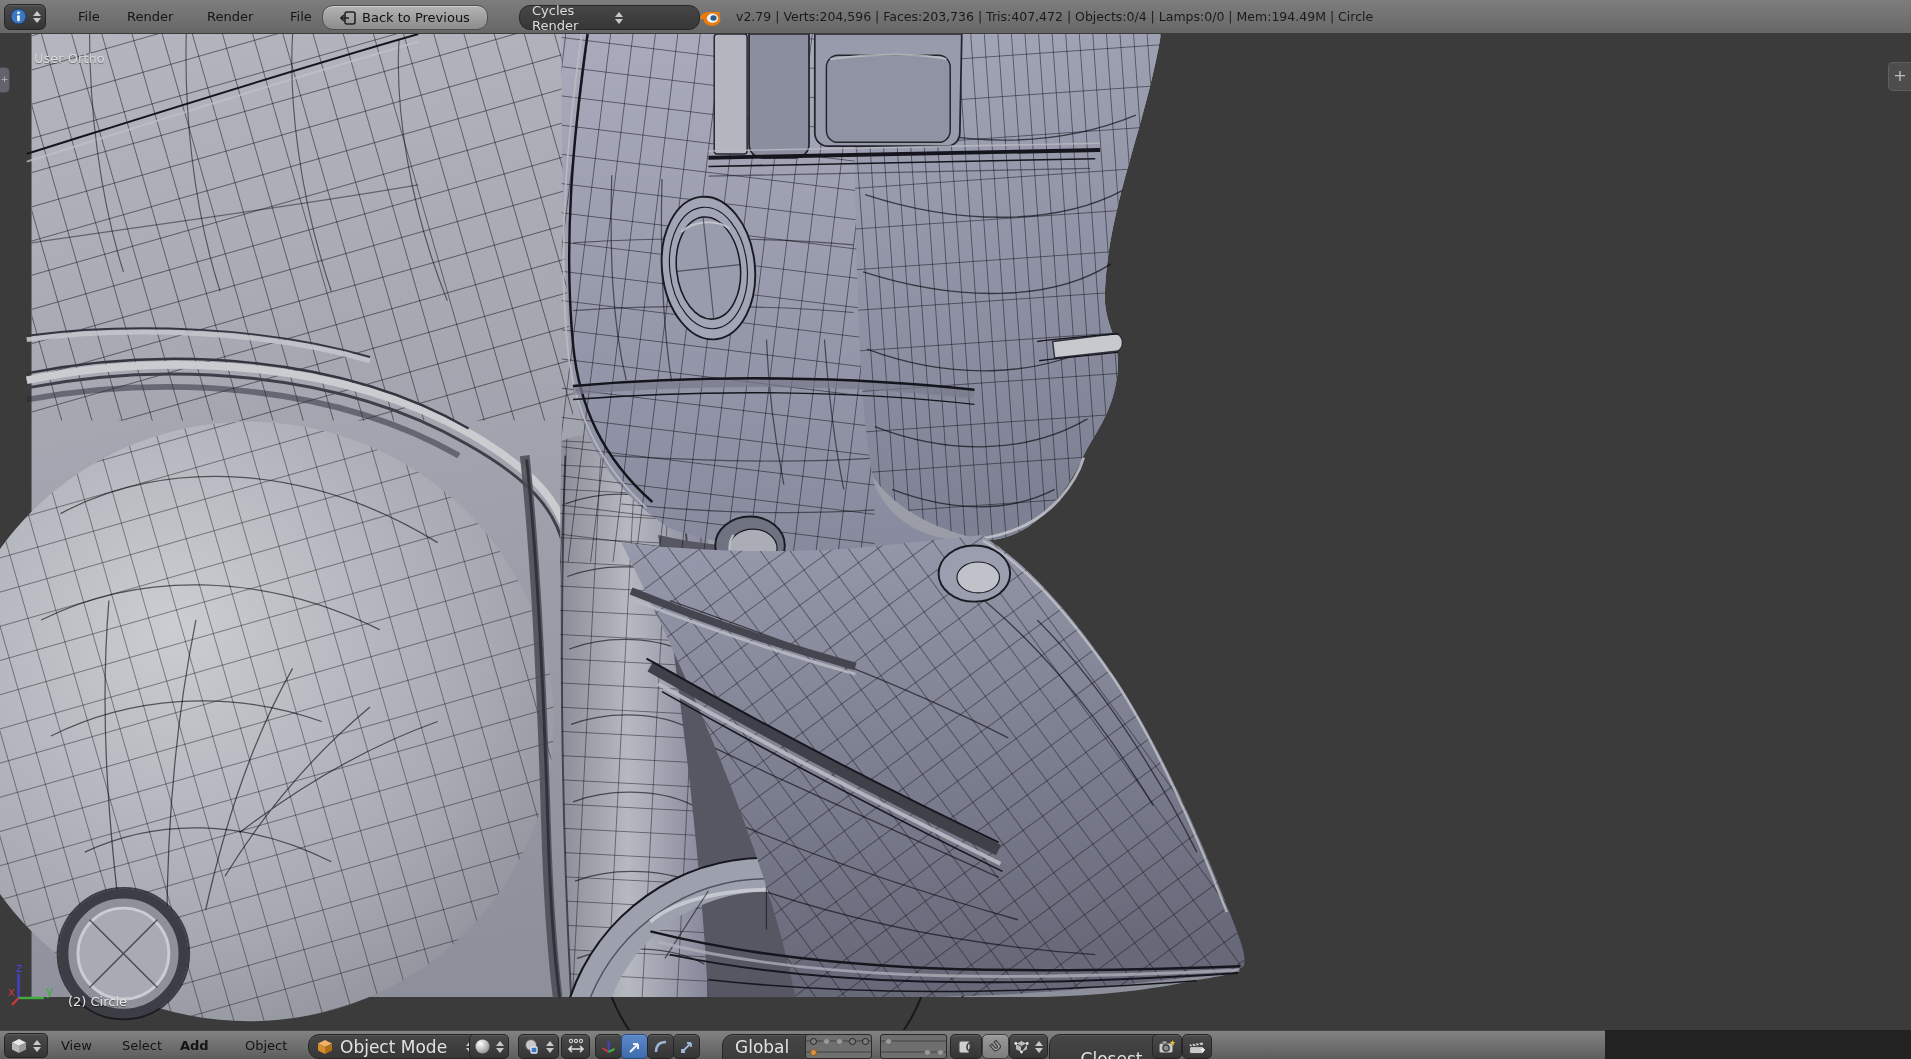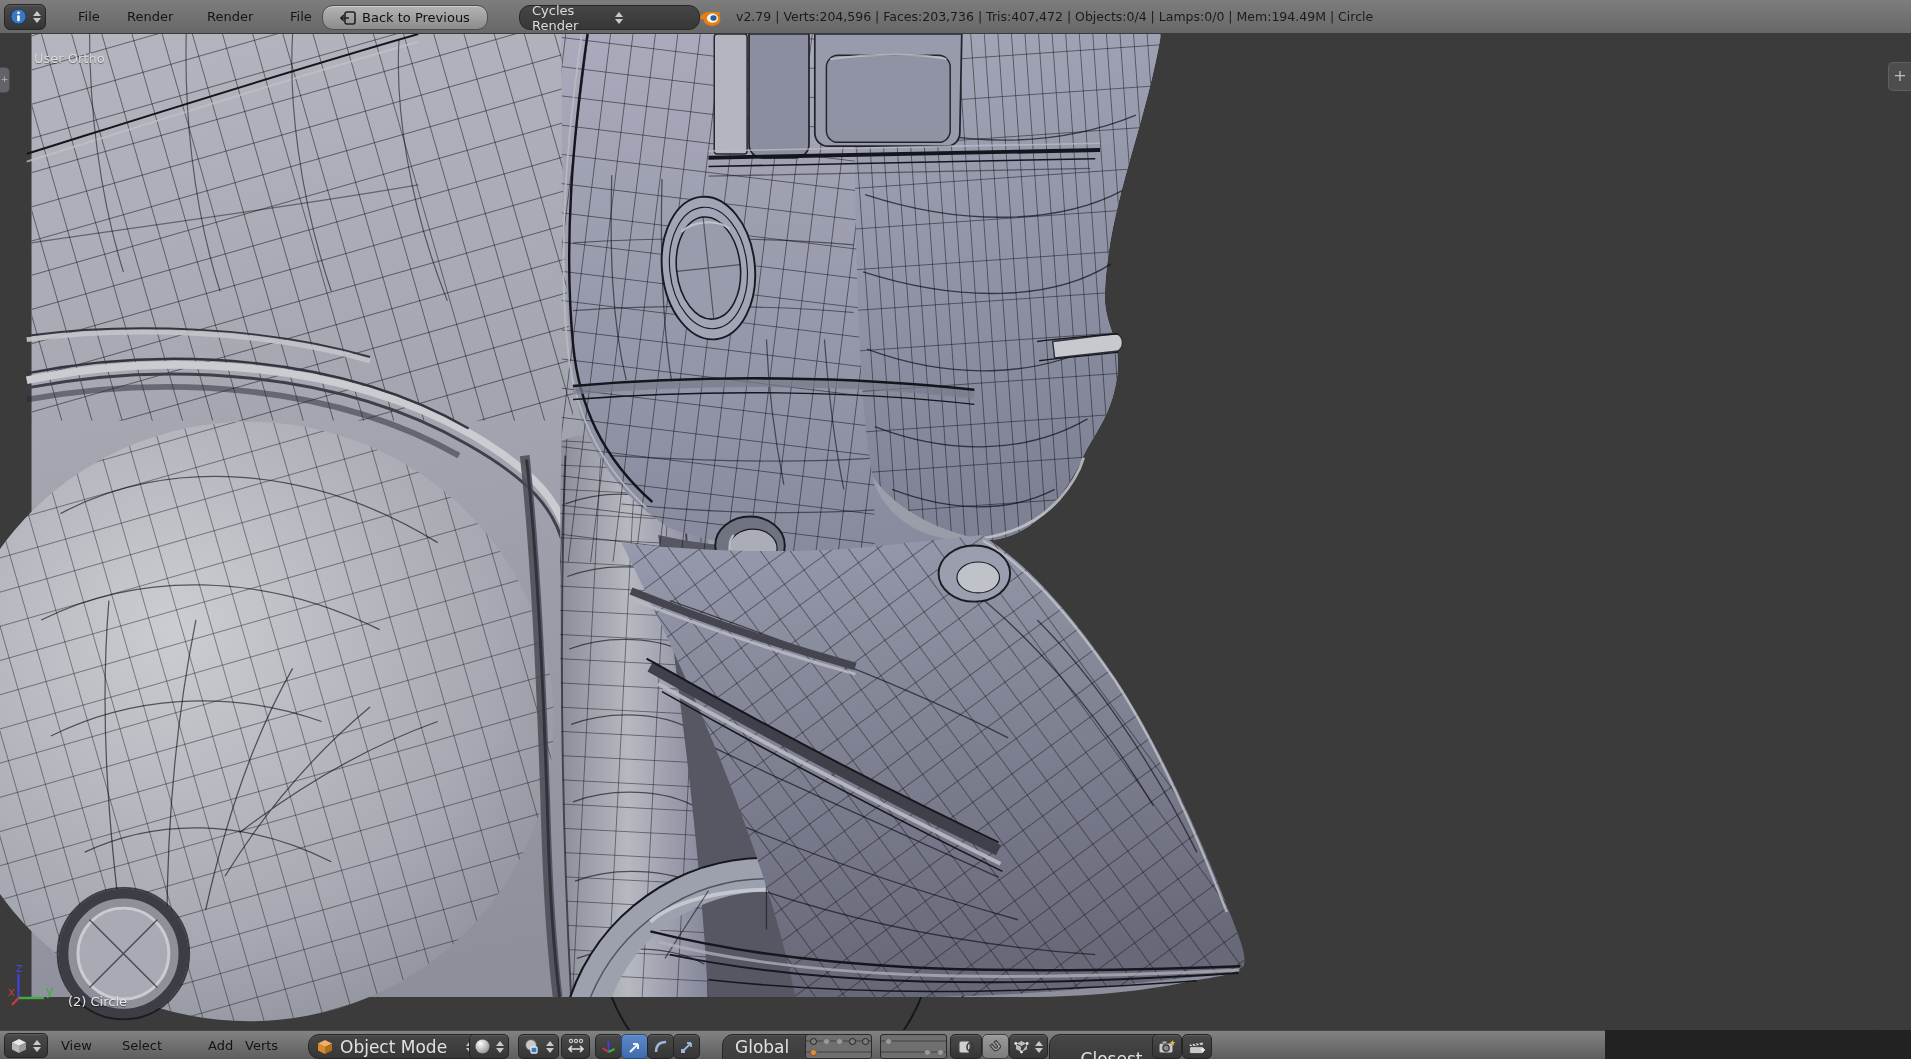--- a/index.html
+++ b/index.html
@@ -366,25 +366,25 @@
           </span>
       </div>
     </div>
 
     <div class="titem" style="left:61px;">
         <span class="tmenu">View</span>
       </div>
     <div class="titem" style="left:122px;">
         <span class="tmenu">Select</span>
       </div>
-    <div class="titem" style="left:208px;">
+    <div class="titem" style="left:180px;font-weight:bold;">
         <span class="tmenu">Add</span>
       </div>
     <div class="titem" style="left:245px;">
-        <span class="tmenu">Verts</span>
+        <span class="tmenu">Object</span>
       </div>
 
     <div class="titem dd2" style="left:308px;width:157px;padding:0 8px;">
       <svg width="16" height="16" viewBox="0 0 16 16" style="margin-right:7px;">
         <path d="M8 1 L15 4.5 L8 8 L1 4.5 Z" fill="#f0b068"></path>
         <path d="M1 4.5 L8 8 L8 15 L1 11.5 Z" fill="#d98c2b"></path>
         <path d="M15 4.5 L8 8 L8 15 L15 11.5 Z" fill="#b06f1d"></path>
       </svg>
       <span style="flex:1;">Object Mode</span>
       <span class="arrows">

